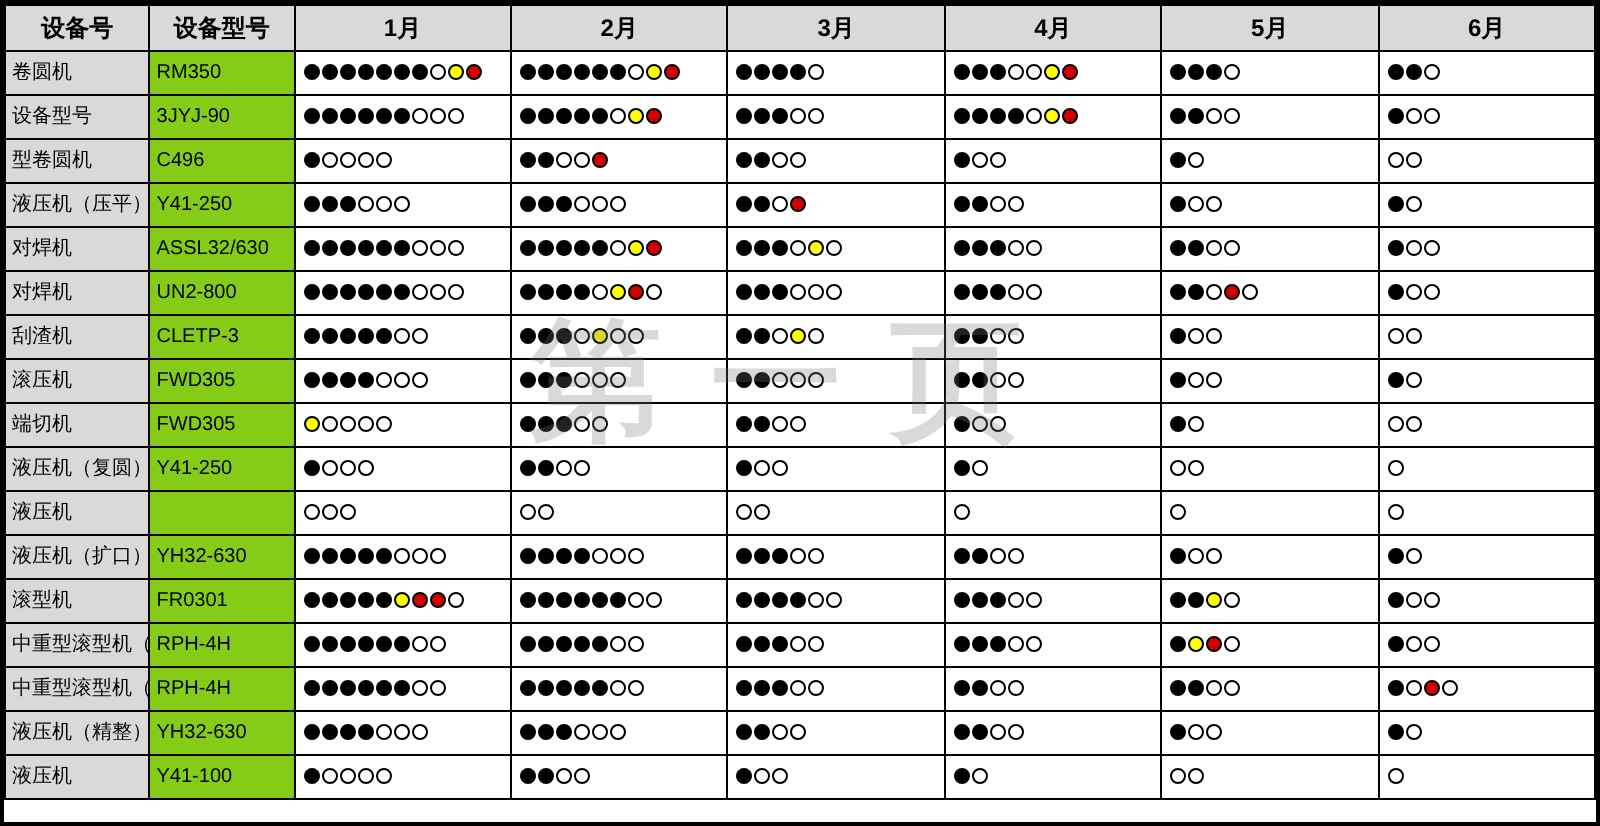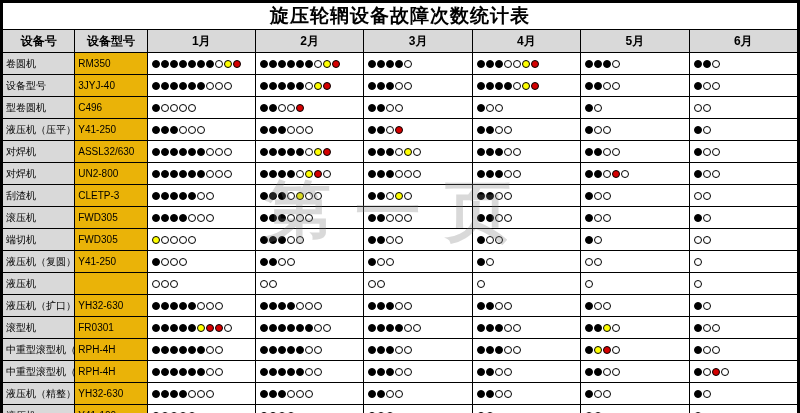--- a/index.html
+++ b/index.html
@@ -49,21 +49,21 @@
   .c-month{width:108px;}
   .cell-no,.cell-model{
     background:#d9d9d9;
     font-size:10px;
     padding-left:3px;
     height:21px;
     line-height:11px;
     white-space:nowrap;
     overflow:hidden;
   }
-  .cell-model{background:#eab308;}
+  .cell-model{background:#84cc16;}
   .dots{
     height:21px;
     padding-left:4px;
     white-space:nowrap;
     overflow:hidden;
     background:#ffffff;
   }
   .dot{
     display:inline-block;
     width:8px;height:8px;
@@ -73,21 +73,21 @@
     vertical-align:middle;
     box-sizing:border-box;
   }
   .d-black{background:#000000;}
   .d-white{background:#ffffff;}
   .d-yellow{background:#ffff00;}
   .d-red{background:#d40000;}
   .watermark{
     position:absolute;
     left:0;right:0;
-    top:165px;
+    top:144px;
     text-align:center;
     font-size:66px;
     font-weight:bold;
     color:rgba(120,120,120,0.28);
     letter-spacing:24px;
     pointer-events:none;
     font-family:"Liberation Serif","DejaVu Serif",serif;
     user-select:none;
   }
 </style>
@@ -101,23 +101,20 @@
       <col class="c-no">
         <col class="c-model">
       <col class="c-month">
         <col class="c-month">
         <col class="c-month">
       <col class="c-month">
         <col class="c-month">
         <col class="c-month">
     </colgroup>
     <tbody id="tbody">
-      <tr>
-        <td class="title-cell" colspan="8">旋压轮辋设备故障次数统计表</td>
-      </tr>
       <tr>
         <td class="hdr">设备号</td>
         <td class="hdr">设备型号</td>
         <td class="hdr">1月</td>
         <td class="hdr">2月</td>
         <td class="hdr">3月</td>
         <td class="hdr">4月</td>
         <td class="hdr">5月</td>
         <td class="hdr">6月</td>
       </tr>
@@ -126,21 +123,21 @@
           <td class="cell-model">RM350</td>
           <td class="dots"><span class="dot d-black"></span><span class="dot d-black"></span><span class="dot d-black"></span><span class="dot d-black"></span><span class="dot d-black"></span><span class="dot d-black"></span><span class="dot d-black"></span><span class="dot d-white"></span><span class="dot d-yellow"></span><span class="dot d-red"></span></td>
           <td class="dots"><span class="dot d-black"></span><span class="dot d-black"></span><span class="dot d-black"></span><span class="dot d-black"></span><span class="dot d-black"></span><span class="dot d-black"></span><span class="dot d-white"></span><span class="dot d-yellow"></span><span class="dot d-red"></span></td>
           <td class="dots"><span class="dot d-black"></span><span class="dot d-black"></span><span class="dot d-black"></span><span class="dot d-black"></span><span class="dot d-white"></span></td>
           <td class="dots"><span class="dot d-black"></span><span class="dot d-black"></span><span class="dot d-black"></span><span class="dot d-white"></span><span class="dot d-white"></span><span class="dot d-yellow"></span><span class="dot d-red"></span></td>
           <td class="dots"><span class="dot d-black"></span><span class="dot d-black"></span><span class="dot d-black"></span><span class="dot d-white"></span></td>
           <td class="dots"><span class="dot d-black"></span><span class="dot d-black"></span><span class="dot d-white"></span></td>
         </tr>
         <tr>
           <td class="cell-no">设备型号</td>
-          <td class="cell-model">3JYJ-40</td>
+          <td class="cell-model">3JYJ-90</td>
           <td class="dots"><span class="dot d-black"></span><span class="dot d-black"></span><span class="dot d-black"></span><span class="dot d-black"></span><span class="dot d-black"></span><span class="dot d-black"></span><span class="dot d-white"></span><span class="dot d-white"></span><span class="dot d-white"></span></td>
           <td class="dots"><span class="dot d-black"></span><span class="dot d-black"></span><span class="dot d-black"></span><span class="dot d-black"></span><span class="dot d-black"></span><span class="dot d-white"></span><span class="dot d-yellow"></span><span class="dot d-red"></span></td>
           <td class="dots"><span class="dot d-black"></span><span class="dot d-black"></span><span class="dot d-black"></span><span class="dot d-white"></span><span class="dot d-white"></span></td>
           <td class="dots"><span class="dot d-black"></span><span class="dot d-black"></span><span class="dot d-black"></span><span class="dot d-black"></span><span class="dot d-white"></span><span class="dot d-yellow"></span><span class="dot d-red"></span></td>
           <td class="dots"><span class="dot d-black"></span><span class="dot d-black"></span><span class="dot d-white"></span><span class="dot d-white"></span></td>
           <td class="dots"><span class="dot d-black"></span><span class="dot d-white"></span><span class="dot d-white"></span></td>
         </tr>
         <tr>
           <td class="cell-no">型卷圆机</td>
           <td class="cell-model">C496</td>

